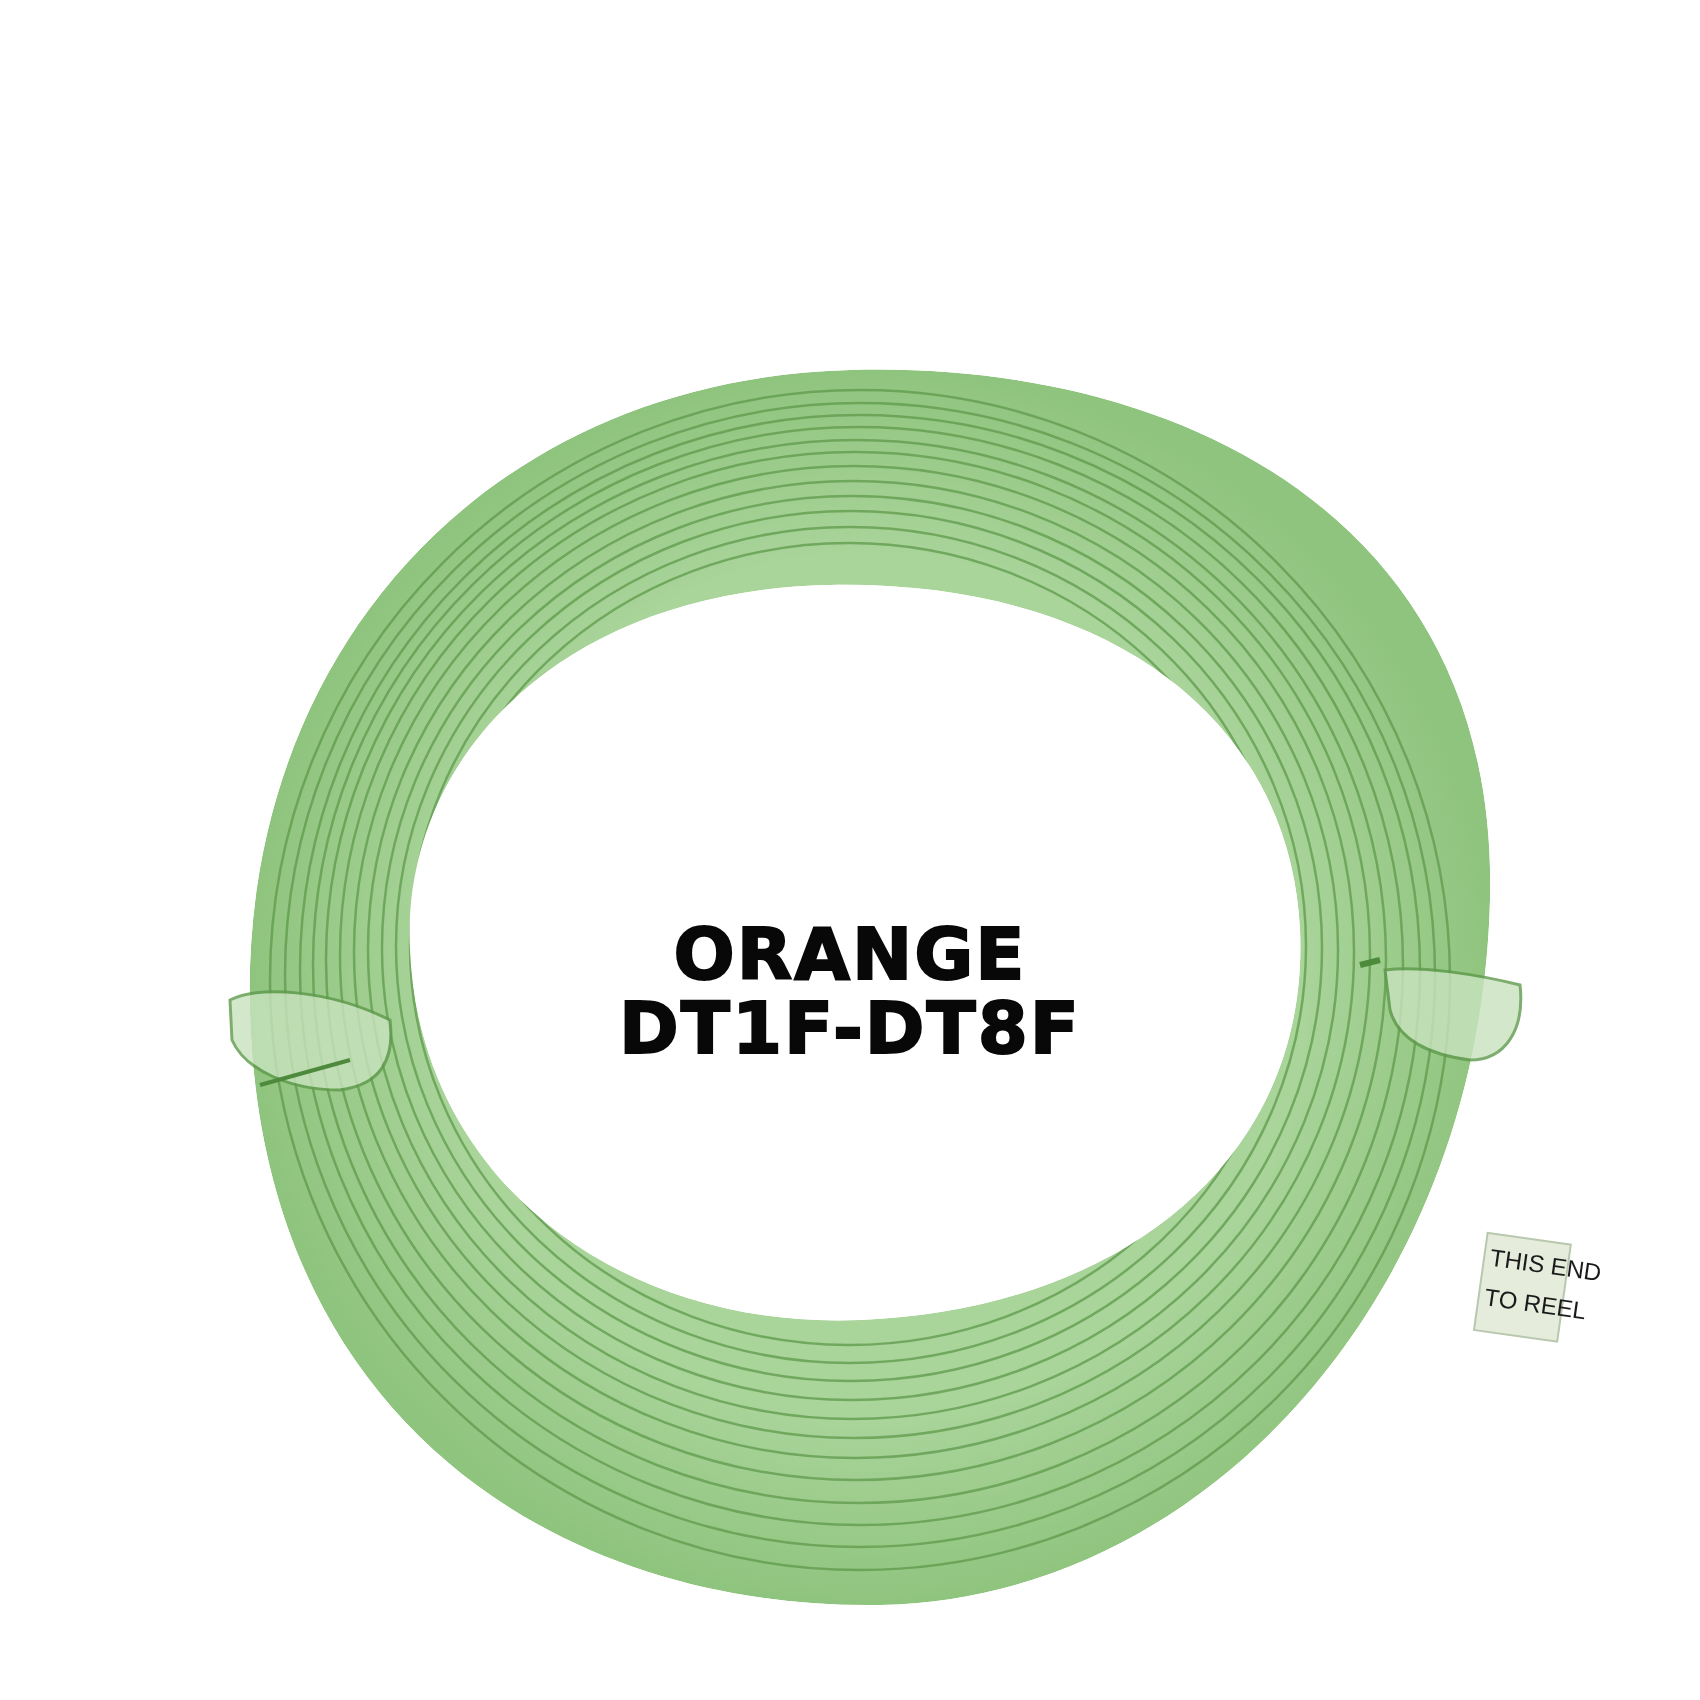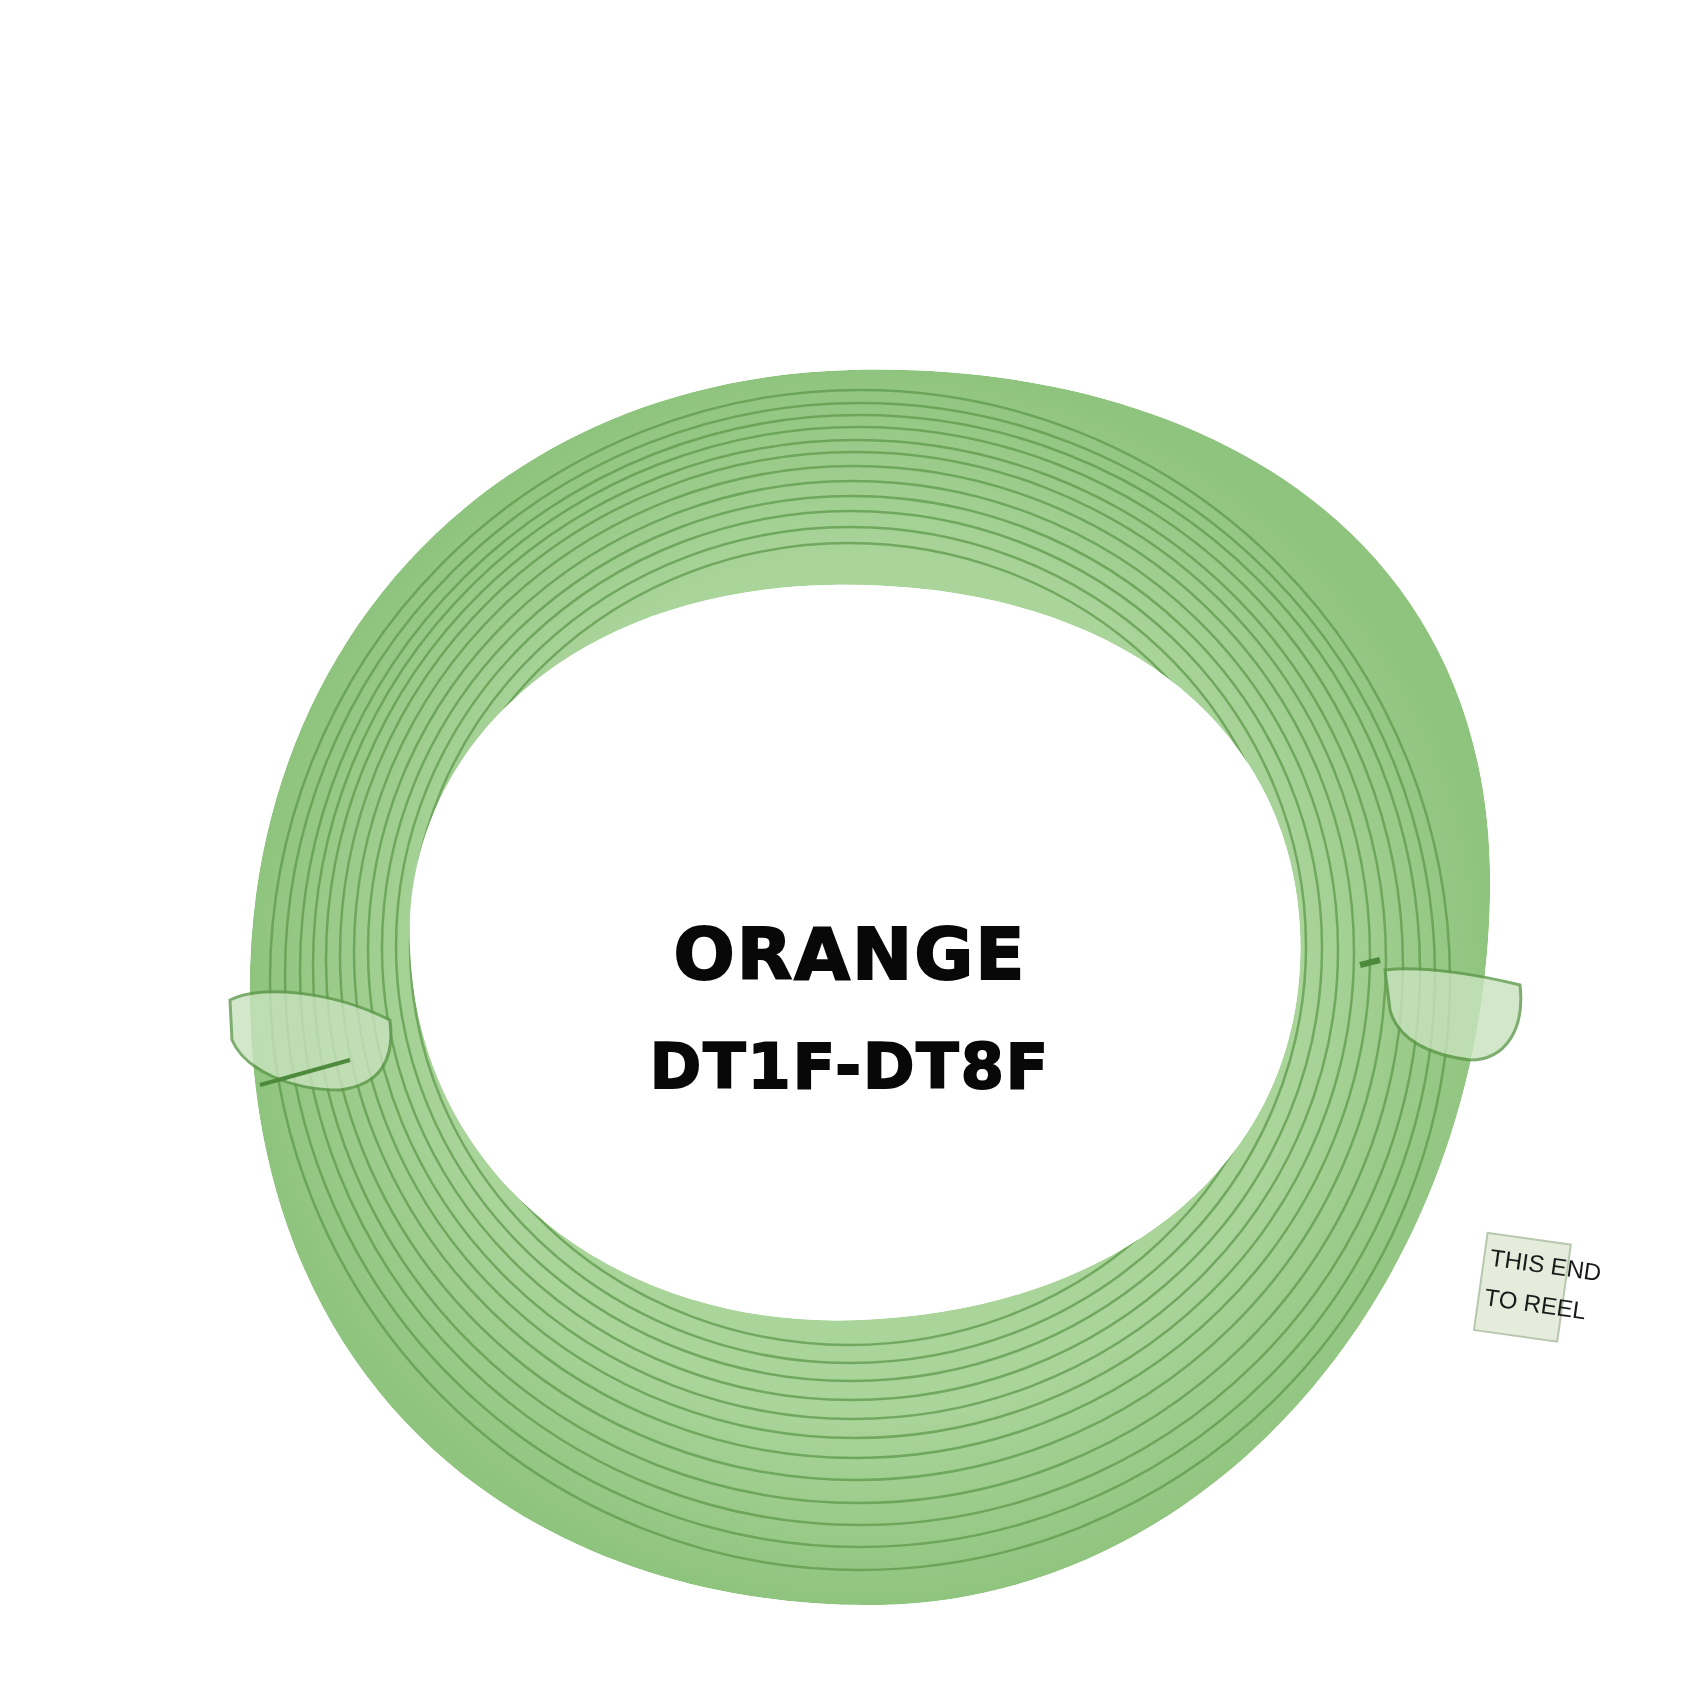--- a/index.html
+++ b/index.html
@@ -10,21 +10,21 @@
       letter-spacing: 3px; color: #070707; transform: scaleX(1.08); transform-origin: center;
       -webkit-text-stroke: 3px #070707;
     }
     .stage { position: absolute; left: 0; top: 0; width: 1700px; height: 1700px; }
     .caption {
       position: absolute; left: 0; width: 1700px; text-align: center;
       font-family: "DejaVu Sans", sans-serif; font-weight: 900; color: #080808;
       -webkit-text-stroke: 2px #080808; letter-spacing: 2px;
     }
     .cap1 { top: 912px; font-size: 72px; }
-    .cap2 { top: 1030px; font-size: 62px; }
+    .cap2 { top: 986px; font-size: 72px; }
     .tag-text {
       font-family: "Liberation Sans", sans-serif; font-size: 24px; fill: #1a1a1a;
     }
   </style>
 </head>
 <body>
 
 <div class="title">DOUBLE TAPERED FLY LINE</div>
 
 <svg class="stage" viewBox="0 0 1700 1700" width="1700" height="1700">

